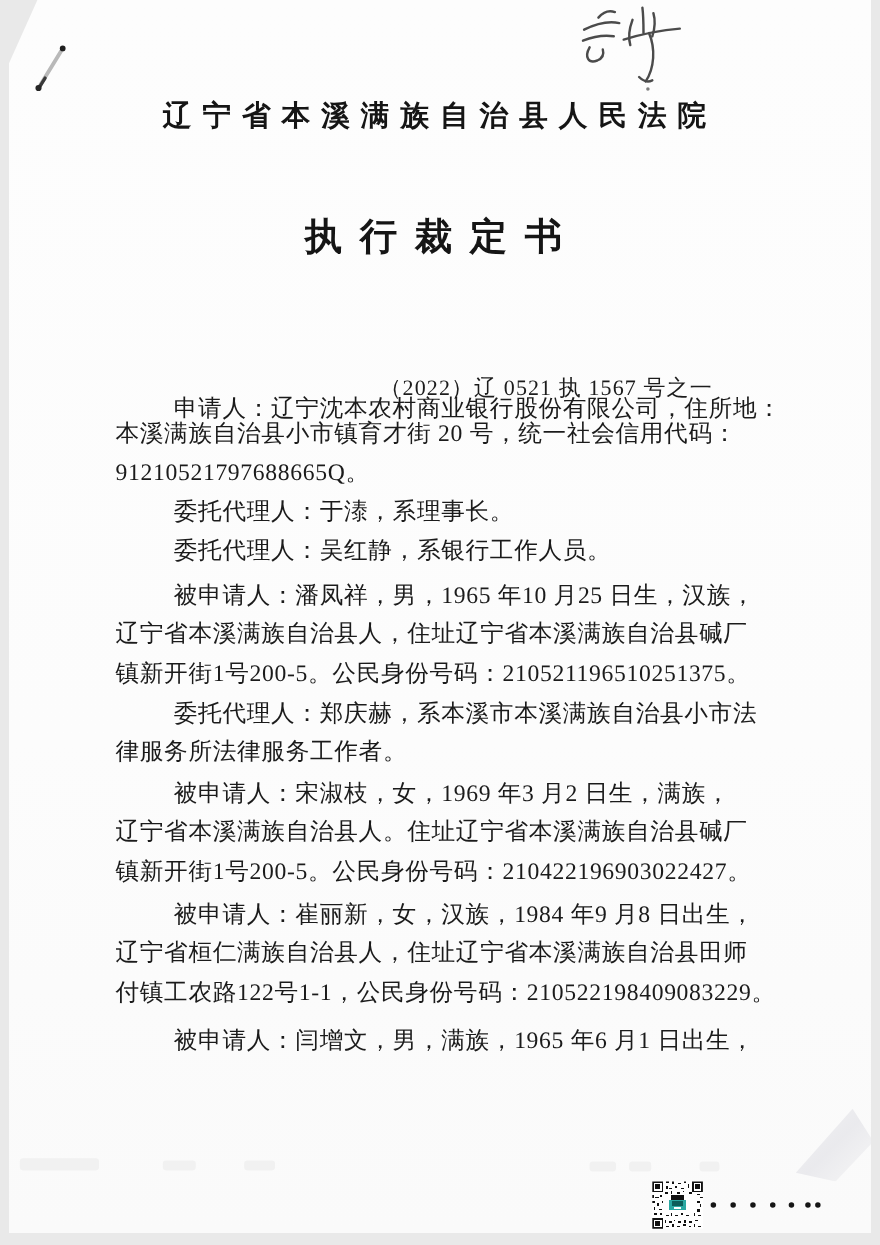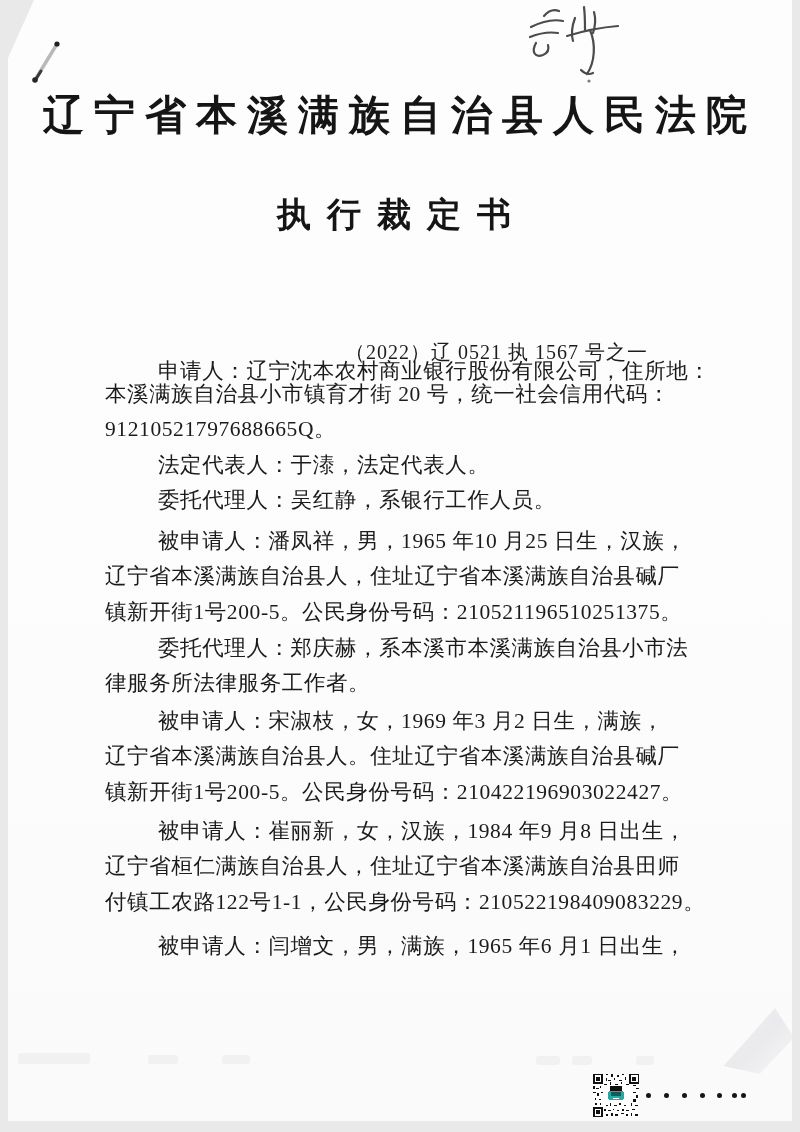--- a/index.html
+++ b/index.html
@@ -9,21 +9,21 @@
     font-family:"Liberation Serif","DejaVu Serif",serif;
   }
   .scan-page{
     position:absolute;left:8px;top:0;width:784px;height:1121px;
     background:linear-gradient(180deg,#fdfdfd 0%,#fcfcfc 60%,#fafafa 100%);
     clip-path:polygon(26px 0, 100% 0, 100% 100%, 0 100%, 0 58px);
     box-shadow:0 0 8px rgba(0,0,0,.10);
   }
   .court-name{
     position:absolute;left:0;top:88px;width:100%;
-    text-align:center;font-size:41px;font-weight:bold;color:#151515;
+    text-align:center;font-size:26px;font-weight:bold;color:#151515;
     letter-spacing:10px;padding-left:0;box-sizing:border-box;
     white-space:nowrap;
   }
   .doc-title{
     position:absolute;left:0;top:192px;width:100%;
     text-align:center;font-size:34px;font-weight:bold;color:#151515;
     letter-spacing:16px;padding-left:4px;box-sizing:border-box;
     white-space:nowrap;
   }
   .case-number{
@@ -77,21 +77,21 @@
     <circle cx="29" cy="8" r="2.6" fill="#1f1f1f"></circle>
   </svg>
 
   <div class="court-name">辽宁省本溪满族自治县人民法院</div>
   <div class="doc-title">执行裁定书</div>
   <div class="case-number">（2022）辽 0521 执 1567 号之一</div>
 
   <div class="body-line indent" style="top:356px">申请人：辽宁沈本农村商业银行股份有限公司，住所地：</div>
   <div class="body-line" style="top:379px">本溪满族自治县小市镇育才街 20 号，统一社会信用代码：</div>
   <div class="body-line" style="top:414px">91210521797688665Q。</div>
-  <div class="body-line indent" style="top:450px">法定代表人：于溙，法定代表人。</div>
+  <div class="body-line indent" style="top:450px">委托代理人：于溙，系理事长。</div>
   <div class="body-line indent" style="top:485px">委托代理人：吴红静，系银行工作人员。</div>
   <div class="body-line indent" style="top:526px">被申请人：潘凤祥，男，1965 年10 月25 日生，汉族，</div>
   <div class="body-line" style="top:561px">辽宁省本溪满族自治县人，住址辽宁省本溪满族自治县碱厂</div>
   <div class="body-line" style="top:597px">镇新开街1号200-5。公民身份号码：210521196510251375。</div>
   <div class="body-line indent" style="top:633px">委托代理人：郑庆赫，系本溪市本溪满族自治县小市法</div>
   <div class="body-line" style="top:668px">律服务所法律服务工作者。</div>
   <div class="body-line indent" style="top:706px">被申请人：宋淑枝，女，1969 年3 月2 日生，满族，</div>
   <div class="body-line" style="top:741px">辽宁省本溪满族自治县人。住址辽宁省本溪满族自治县碱厂</div>
   <div class="body-line" style="top:777px">镇新开街1号200-5。公民身份号码：210422196903022427。</div>
   <div class="body-line indent" style="top:816px">被申请人：崔丽新，女，汉族，1984 年9 月8 日出生，</div>

